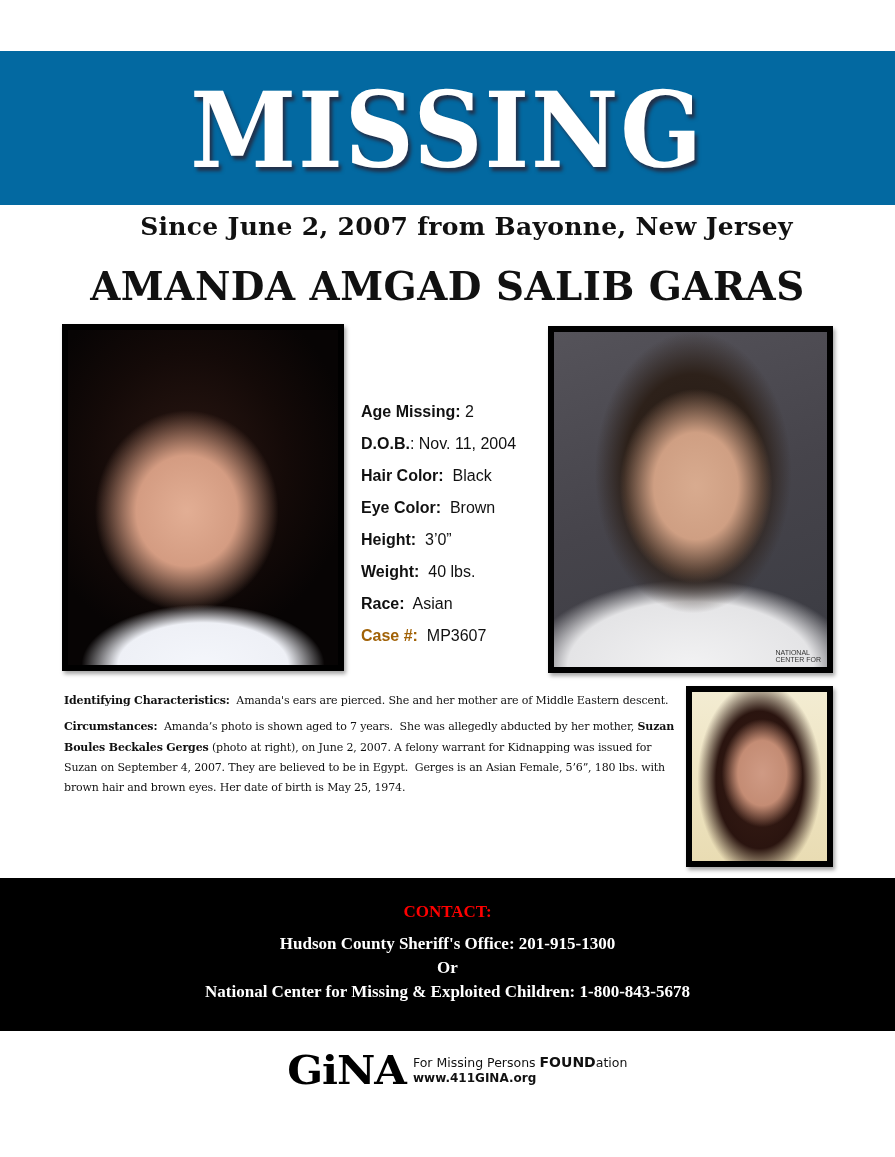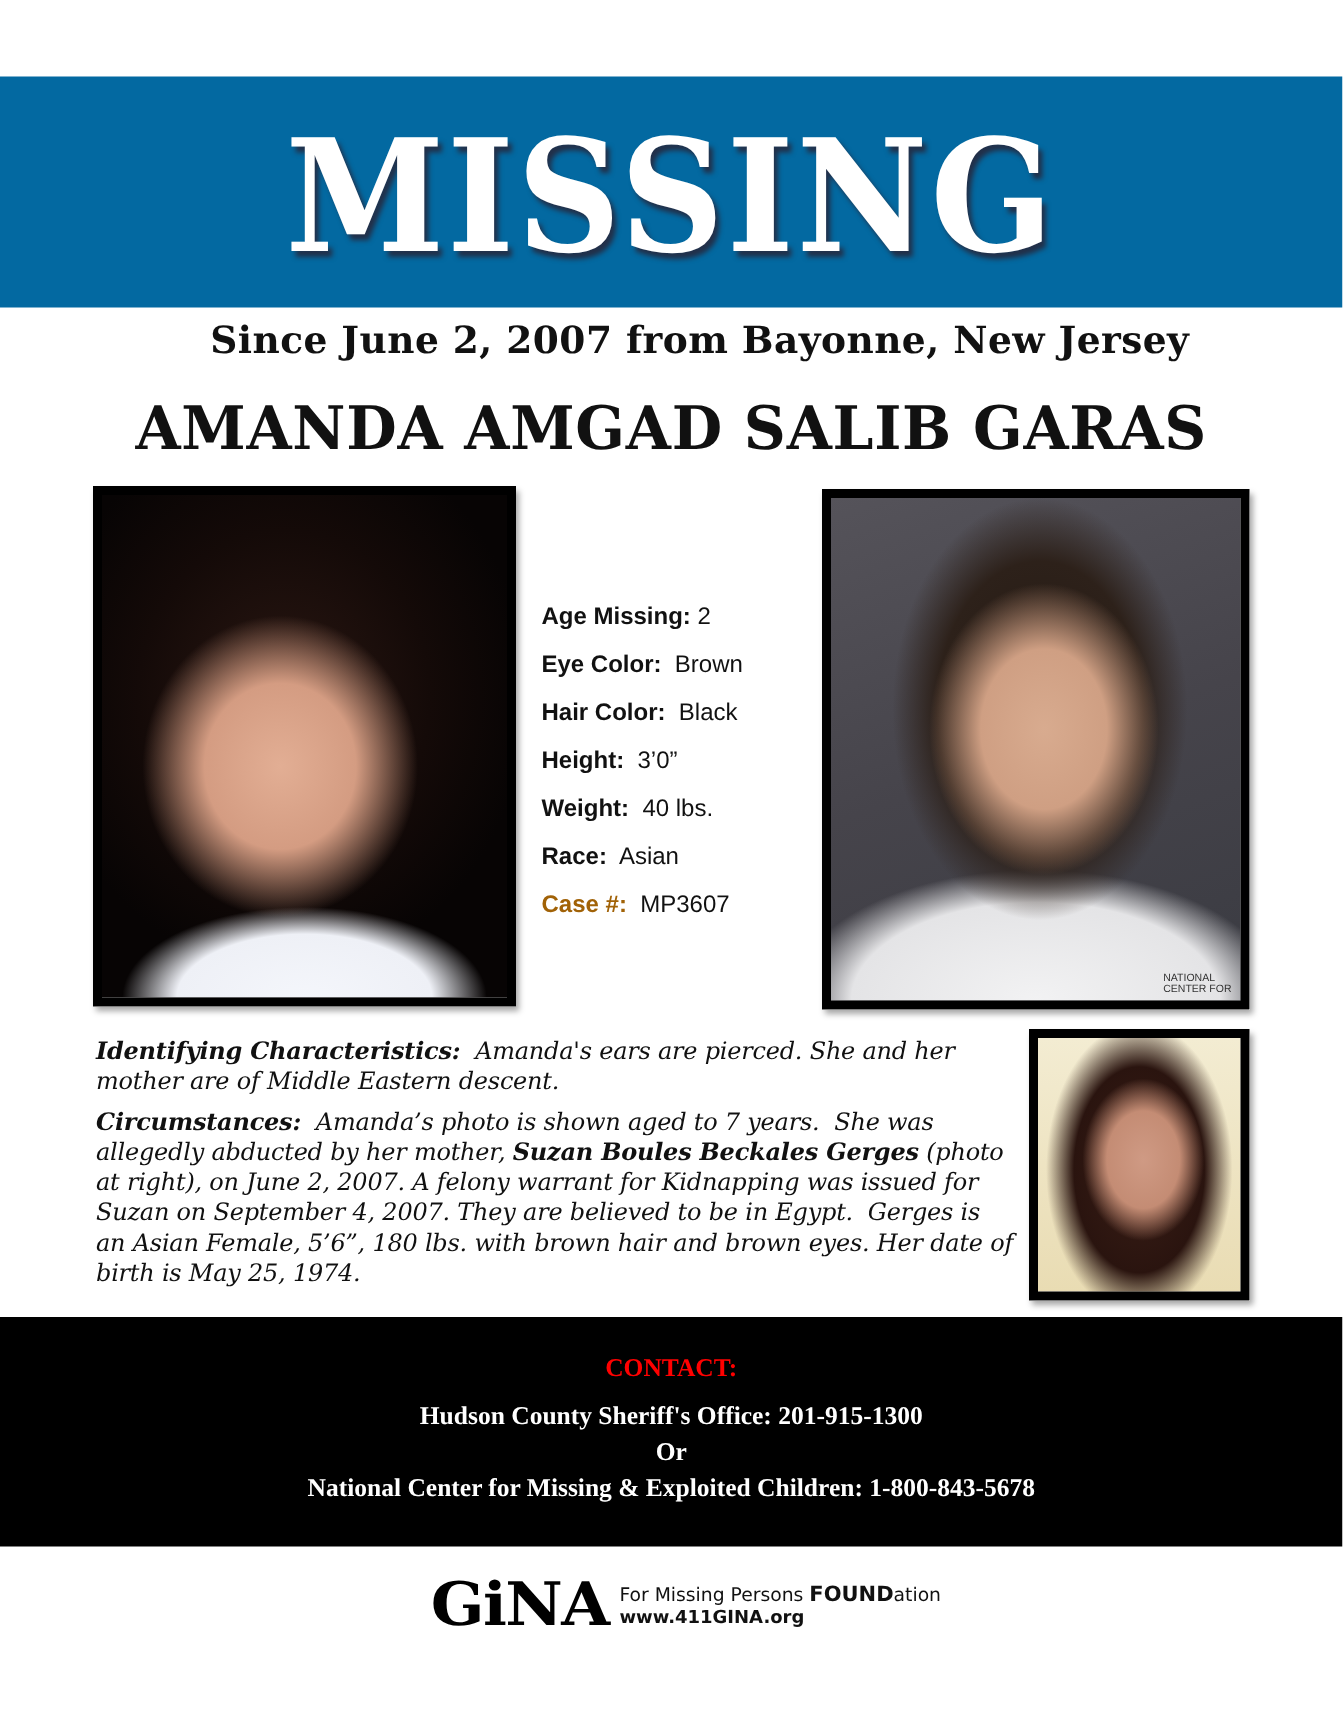--- a/index.html
+++ b/index.html
@@ -65,22 +65,22 @@
   .facts {
     position: absolute; left: 361px; top: 366px; width: 180px;
     font-family: "Liberation Sans", sans-serif; font-size: 16px; color: #111; margin-top: 36px;
   }
   .fact { height: 32px; line-height: 20px; white-space: nowrap; }
   .fact .lbl { font-weight: bold; }
   .fact .lbl.red { color: #a16207; }
 
   .desc {
     position: absolute; left: 64px; top: 691px; width: 612px;
-    font-family: "DejaVu Serif", serif; font-size: 16px; line-height: 20.3px;
-    color: #111; letter-spacing: -0.15px; font-style: italic;
+    font-family: "DejaVu Serif", serif; font-size: 11px; line-height: 20.3px;
+    color: #111; letter-spacing: -0.15px;
   }
   .desc p { margin: 0 0 6px 0; }
   .desc b { font-weight: bold; }
 
   .contact-band {
     position: absolute; left: 0; top: 878px; width: 895px; height: 153px;
     background: #000; text-align: center;
     font-family: Liberation Serif, serif; font-weight: bold;
   }
   .contact-title { margin-top: 24px; color: #ff0000; font-size: 17px; line-height: 20px; }
@@ -110,24 +110,27 @@
 <div class="since">Since June 2, 2007 from Bayonne, New Jersey</div>
 <div class="name">AMANDA AMGAD SALIB GARAS</div>
 
 <div class="photo photo-child" title="Photo of Amanda at age 2"></div>
 
 <div class="facts">
   <div class="fact">
     <span class="lbl">Age Missing:</span><span style="white-space:pre"> 2</span>
   </div>
   <div class="fact">
-    <span class="lbl">Eye Color:</span><span style="white-space:pre">  Brown</span>
+    <span class="lbl">D.O.B.</span><span style="white-space:pre">: Nov. 11, 2004</span>
   </div>
   <div class="fact">
     <span class="lbl">Hair Color:</span><span style="white-space:pre">  Black</span>
+  </div>
+  <div class="fact">
+    <span class="lbl">Eye Color:</span><span style="white-space:pre">  Brown</span>
   </div>
   <div class="fact">
     <span class="lbl">Height:</span><span style="white-space:pre">  3’0”</span>
   </div>
   <div class="fact">
     <span class="lbl">Weight:</span><span style="white-space:pre">  40 lbs.</span>
   </div>
   <div class="fact">
     <span class="lbl">Race:</span><span style="white-space:pre">  Asian</span>
   </div>

